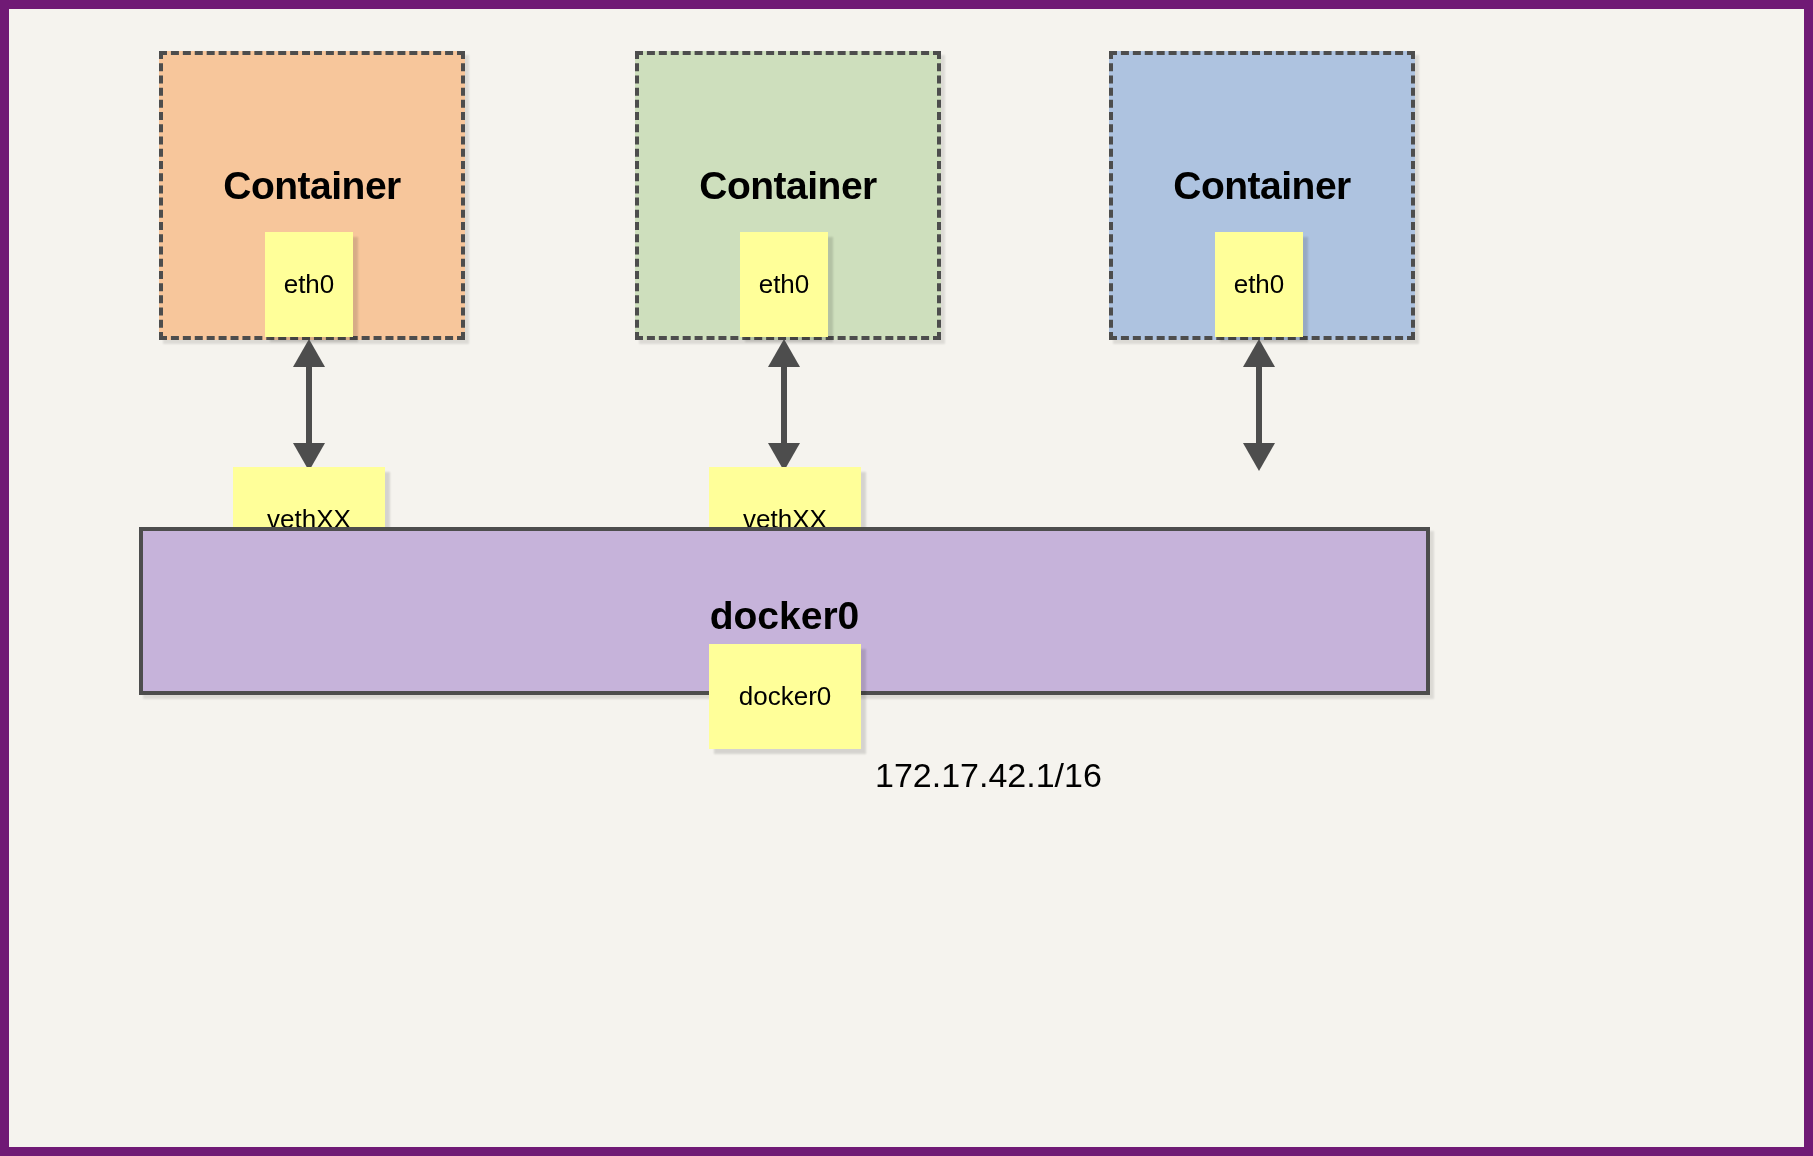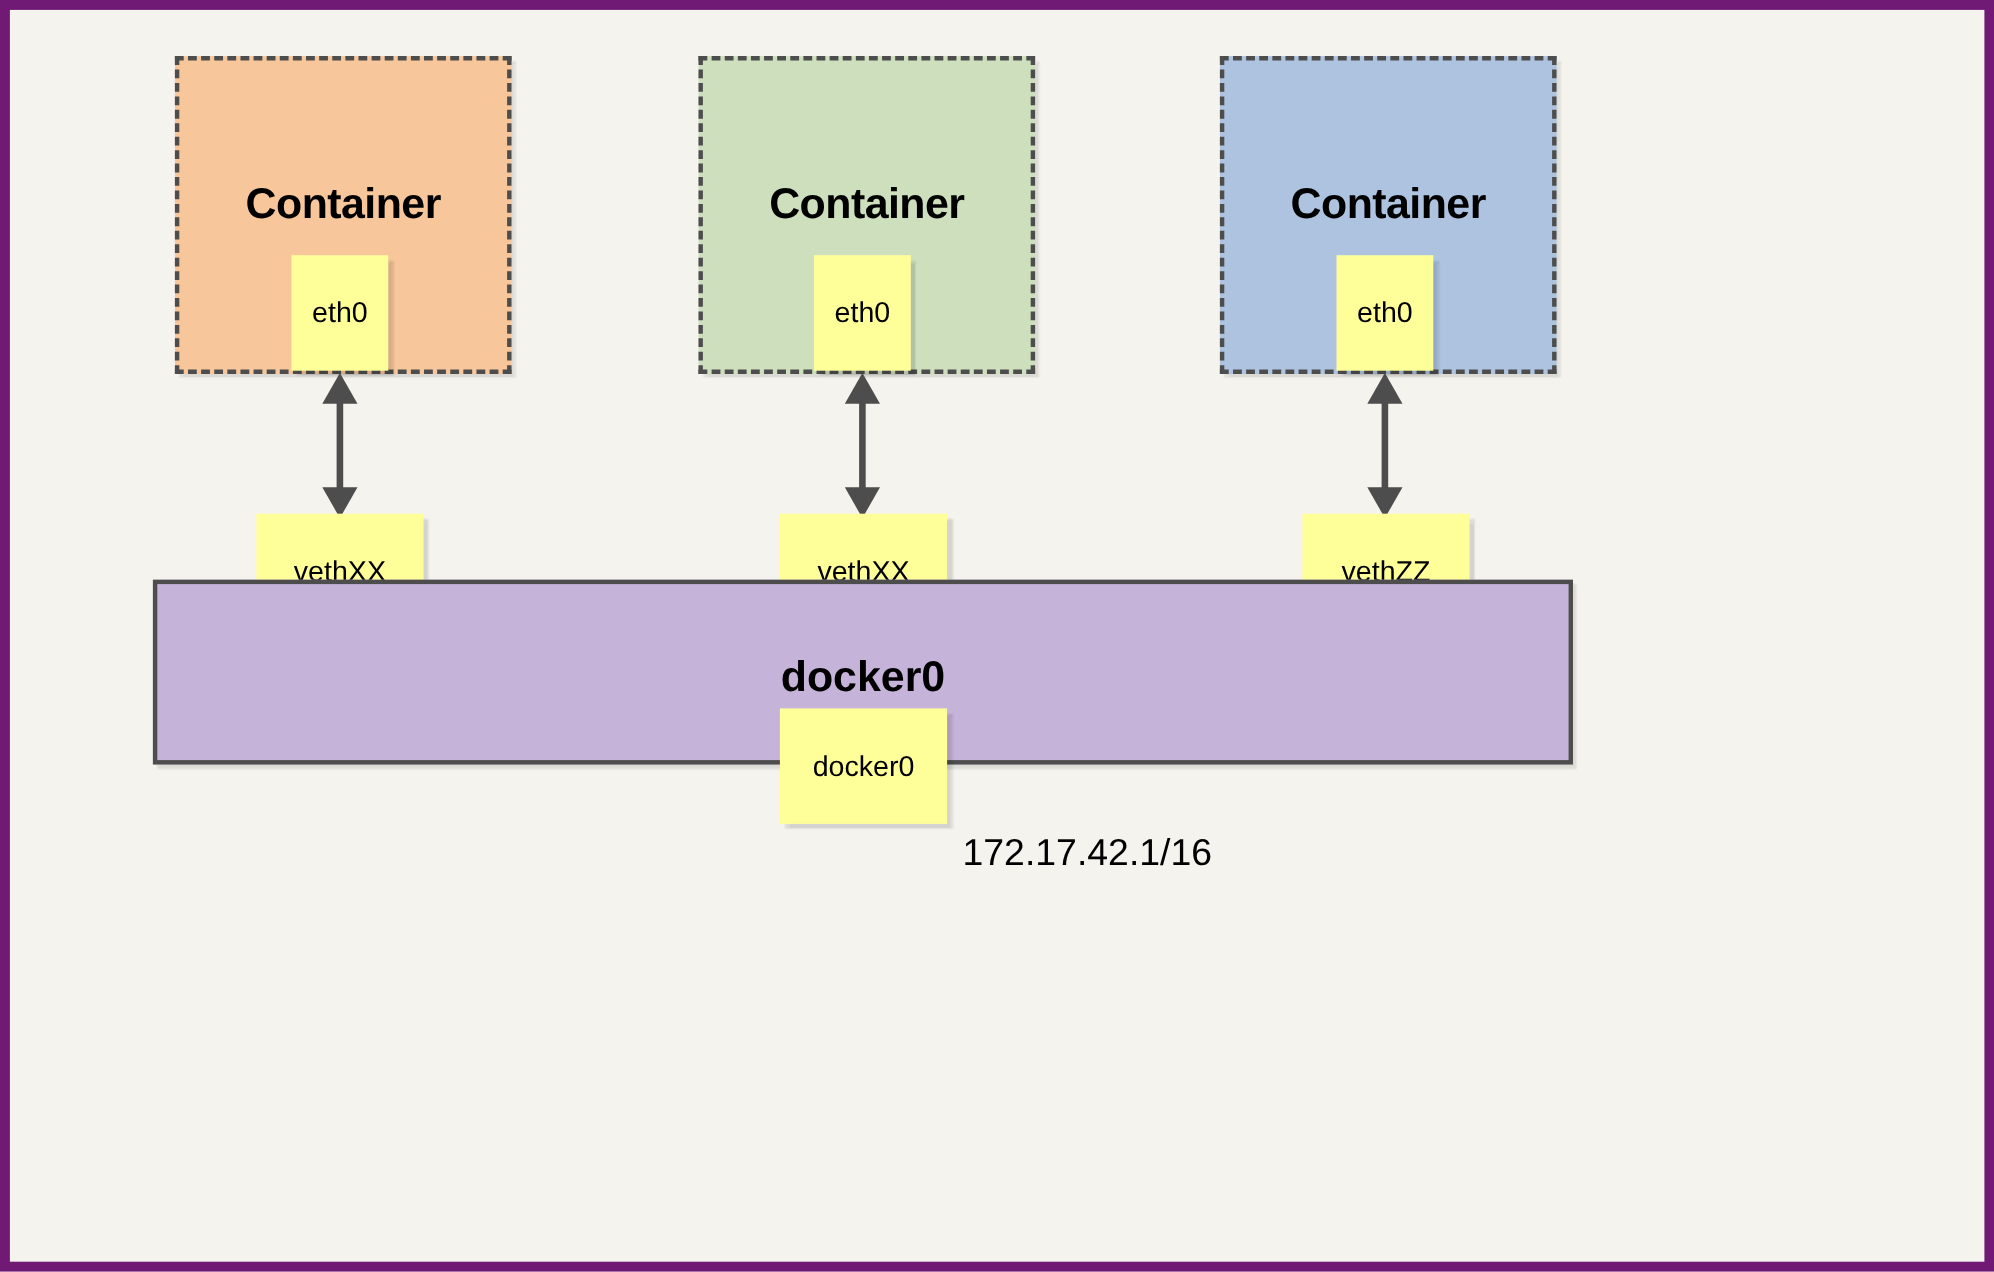--- a/index.html
+++ b/index.html
@@ -163,23 +163,20 @@
     </div>
 
     <div class="arrow" style="left:1232px; top:330px; width:36px; height:132px;">
       <svg width="36" height="132" viewBox="0 0 36 132">
         <line x1="18" y1="16" x2="18" y2="116" stroke="#4d4d4d" stroke-width="6"></line>
         <polygon points="18,0 34,28 2,28" fill="#4d4d4d"></polygon>
         <polygon points="18,132 34,104 2,104" fill="#4d4d4d"></polygon>
       </svg>
     </div>
 
-    <div class="iface-box" style="left:1175px; top:458px; width:152px; height:105px;">
-      <span>vethZZ</span>
-    </div>
 
     <div id="docker-bar" style="left:130px; top:518px; width:1291px; height:168px;">
     </div>
     <div id="docker-bar-label" style="left:130px; top:585px; width:1291px;">docker0</div>
 
     <div class="iface-box" style="left:700px; top:635px; width:152px; height:105px;">
       <span>docker0</span>
     </div>
 
     <div id="ip-text" style="left:866px; top:723px;">172.17.42.1/16</div>

